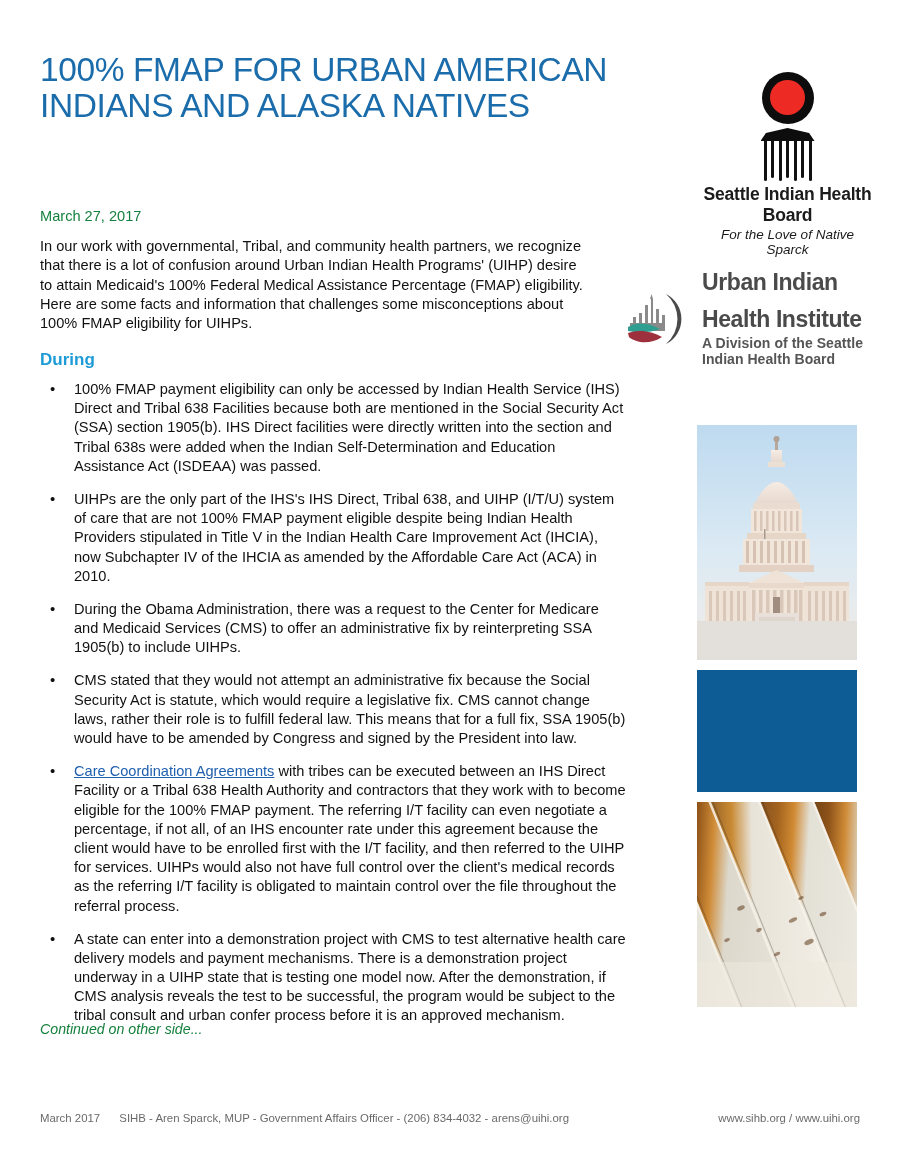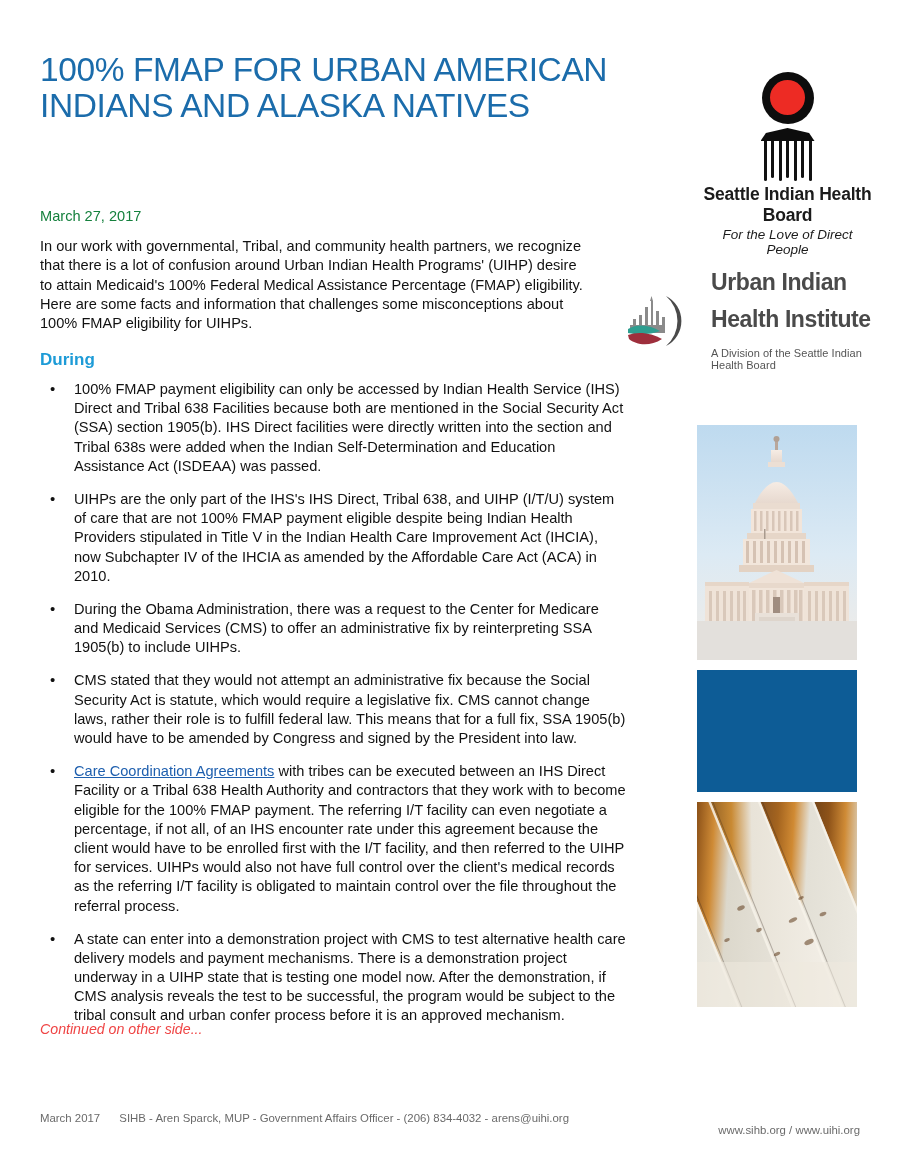--- a/index.html
+++ b/index.html
@@ -125,41 +125,41 @@
   }
 
   
   .uihi-logo {
     position: absolute;
     left: 622px;
     top: 270px;
     width: 255px;
     display: flex;
     align-items: center;
-    gap: 25px;
+    gap: 16px;
   }
   .uihi-mark {
     width: 64px;
     height: 64px;
     flex: 0 0 64px;
   }
   .uihi-text { padding-top: 1px; }
   .uihi-l1, .uihi-l2 {
     font-size: 23px;
     font-weight: bold;
     color: #4a4a4a;
     line-height: 1.0;
     letter-spacing: -0.4px;
   }
   .uihi-l2 { margin-top: 14px; }
   .uihi-sub {
-    font-size: 11px;
-    font-weight: normal;
+    font-size: 14px;
+    font-weight: bold;
     color: #555;
-    margin-top: 16px;
+    margin-top: 4px;
     letter-spacing: 0.05px;
   }
 
   
   .date-line {
     position: absolute;
     left: 40px;
     top: 208px;
     font-size: 14.6px;
     color: #15803d;
@@ -244,32 +244,31 @@
     background: #ded8cf;
   }
 
   
   .continued {
     position: absolute;
     left: 40px;
     top: 1021px;
     font-size: 14.2px;
     font-style: italic;
-    color: #ef4444;
+    color: #15803d;
   }
   .footer {
     position: absolute;
     left: 40px;
     top: 1112px;
     width: 820px;
     display: flex;
     align-items: baseline;
     font-size: 11.4px;
     color: #6a6a6a;
-    flex-direction: column;
   }
   .footer-left { white-space: nowrap; }
   .footer-left .f-date { margin-right: 16px; }
   .footer-right {
     margin-left: auto;
     white-space: nowrap;
   }
 </style>
 </head>
 <body>
@@ -291,21 +290,21 @@
         <i></i>
           <i></i>
           <i></i>
           <i></i>
           <i></i>
           <i></i>
           <i></i>
       </div>
     </div>
     <div class="sihb-name">Seattle Indian Health Board</div>
-    <div class="sihb-tag">For the Love of Direct People</div>
+    <div class="sihb-tag">For the Love of Native Sparck</div>
   </div>
 
   <div class="uihi-logo">
     <svg class="uihi-mark" viewBox="0 0 64 64">
       <path d="M44 7 A28 28 0 0 1 44 57 A33 33 0 0 0 44 7 Z" fill="#4a4a4a"></path>
       <path d="M8 44 L8 36 L11 36 L11 30 L14 30 L14 36 L17 36 L17 26 L20 26 L20 36
                L23 36 L23 18 L26 18 L26 36 L29 36 L29 12 L31 12 L31 36 L34 36 L34 22
                L37 22 L37 36 L40 36 L40 28 L43 28 L43 44 Z" fill="#8a8a8a"></path>
       <path d="M28 12 L29.5 7 L31 12 Z" fill="#8a8a8a"></path>
       <path d="M6 40 C16 34 28 36 38 42 C28 46 16 46 6 44 Z" fill="#2e9e90"></path>

